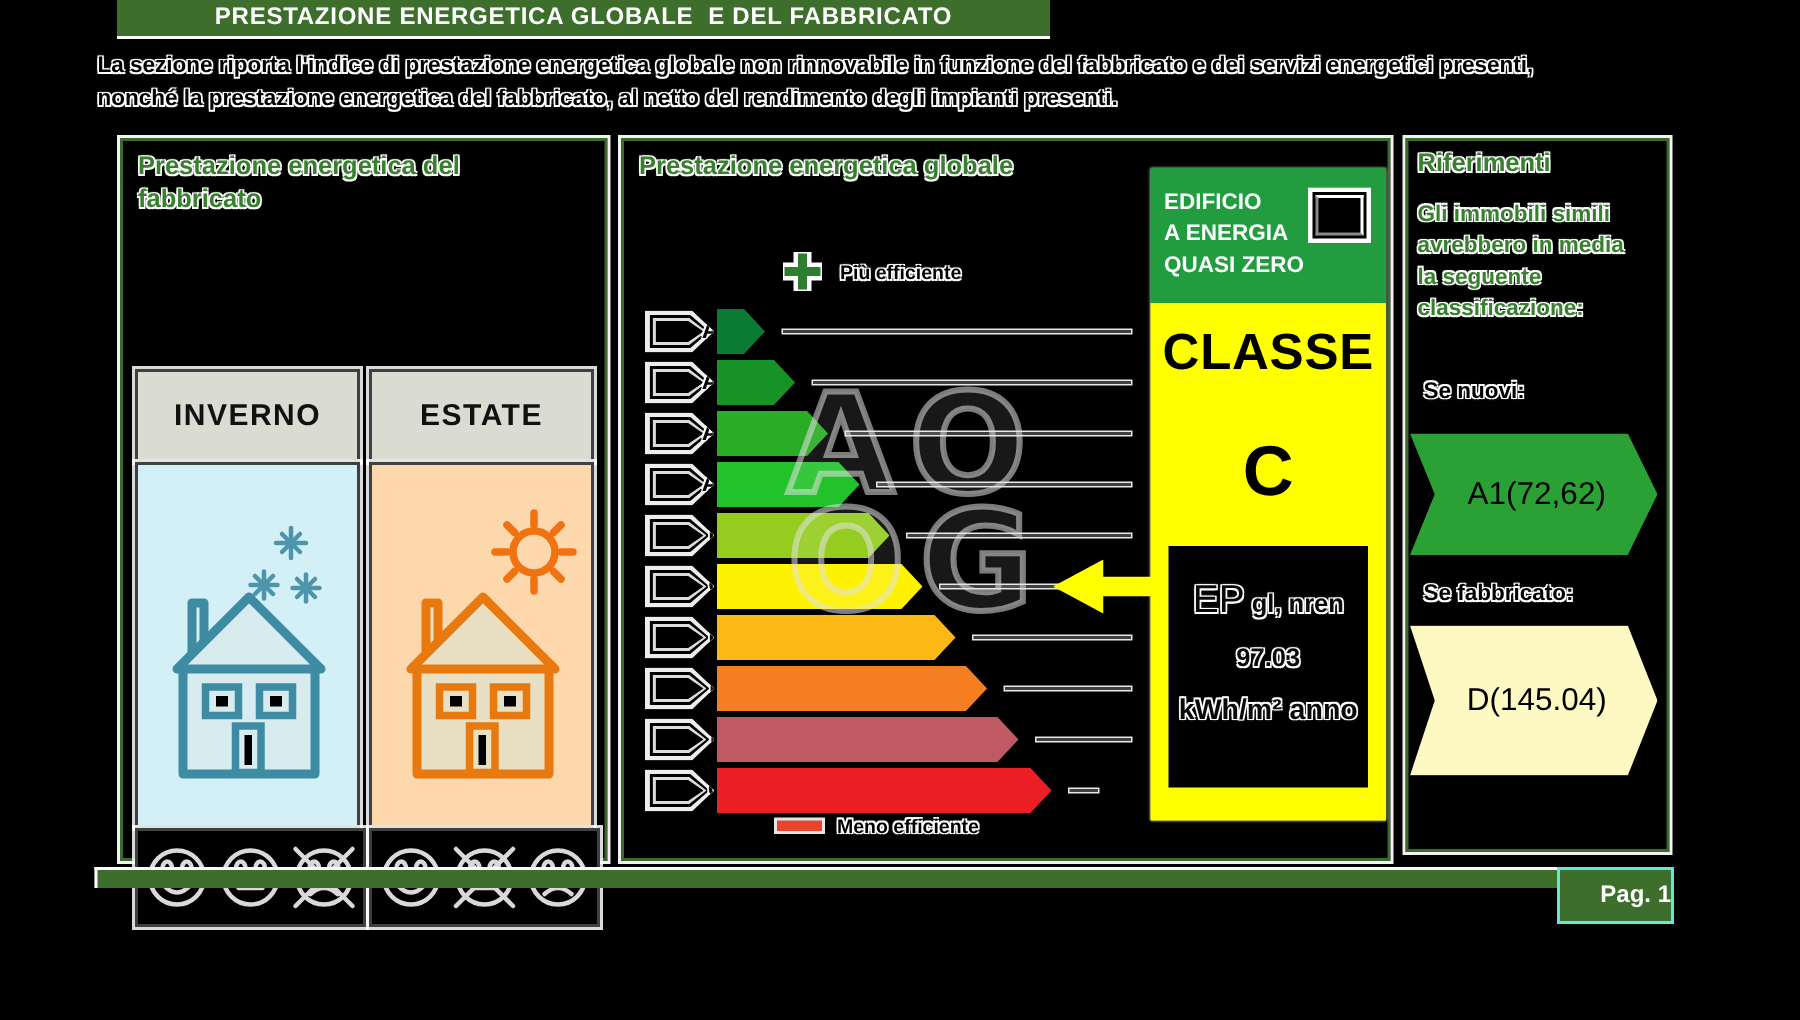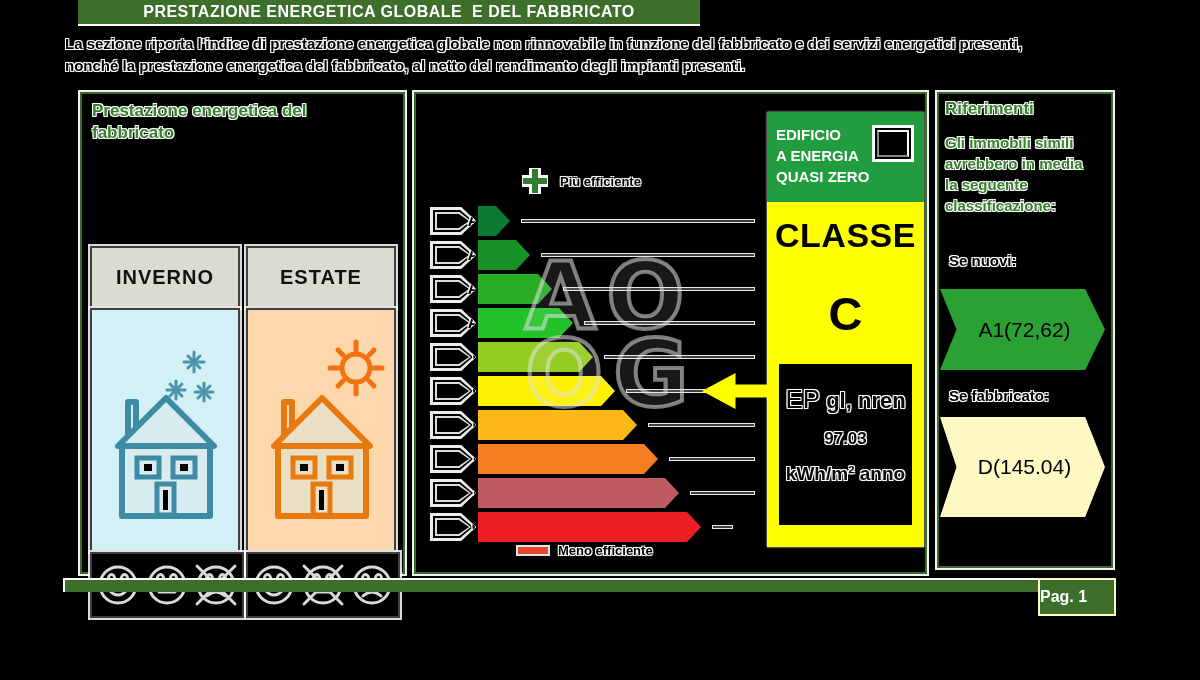--- a/index.html
+++ b/index.html
@@ -62,21 +62,21 @@
   .nzeb-head .lbl{position:absolute;left:9px;top:12px;color:#fff;font-weight:bold;font-size:15px;line-height:21px;white-space:pre-line;}
   .nzeb-check{position:absolute;right:10px;top:13px;width:36px;height:31px;border:3px solid #fff;background:#000;}
   .nzeb-check .inner{position:absolute;left:2px;top:2px;right:2px;bottom:2px;border:2px solid #fff;border-left-color:#888;border-bottom-color:#888;background:#000;}
   .class-yellow{position:absolute;left:0;top:90px;width:157px;height:345px;background:#ffff00;}
   .classe-t{position:absolute;left:0;top:14px;width:100%;text-align:center;color:#000;font-weight:bold;font-size:34px;letter-spacing:.5px;}
   .classe-s{position:absolute;left:0;top:52px;width:100%;text-align:center;color:#000;font-weight:bold;font-size:21px;}
   .class-letter{position:absolute;left:0;top:84px;width:100%;text-align:center;color:#000;font-weight:bold;font-size:47px;}
   .ep-box{position:absolute;left:12px;top:162px;width:133px;height:161px;background:#000;text-align:center;}
   .ep-line1{margin-top:20px;color:#0a0a0a;}
   .ep-main{font-size:26px;font-weight:normal;}
-  .ep-sub{font-size:22px;font-weight:bold;}
+  .ep-sub{font-size:17px;font-weight:bold;}
   .ep-val{margin-top:14px;color:#0a0a0a;font-size:17px;font-weight:bold;}
   .ep-unit{margin-top:14px;color:#0a0a0a;font-size:19px;font-weight:bold;}
   .pointer{
     position:absolute;left:288px;top:281px;width:67px;height:36px;background:#ffff00;
     clip-path:polygon(0 50%,50% 0,50% 32%,100% 32%,100% 68%,50% 68%,50% 100%);
   }
   
   .rif-text{position:absolute;left:8px;top:40px;font-size:15px;line-height:21px;white-space:pre-line;}
   .rif-label{position:absolute;left:12px;color:#000;font-weight:bold;font-size:15px;}
   .rif-arrow{
@@ -90,21 +90,21 @@
   .watermark{
     position:absolute;left:525px;top:258px;z-index:5;font-family:"DejaVu Sans",sans-serif;
     font-size:92px;font-weight:bold;line-height:78px;letter-spacing:10px;
     color:rgba(235,235,235,.10);-webkit-text-stroke:4px rgba(225,225,225,.55);
     pointer-events:none;white-space:pre-line;
   }
   
   .footer-bar{position:absolute;left:63px;top:578px;width:1049px;height:12px;background:#3e6e2c;
     border-top:2px solid #fff;border-left:2px solid #fff;}
   .page-box{position:absolute;left:1038px;top:578px;width:74px;height:34px;background:#3e6e2c;
-    border:2px solid #fef9c3;display:flex;align-items:center;justify-content:flex-start;}
+    border:2px solid #5eead4;display:flex;align-items:center;justify-content:flex-end;}
   .page-box span{color:#fff;font-weight:bold;font-size:16px;}
   svg{display:block;}
 </style>
 </head>
 <body>
 
 <div class="header-box">
   <span>PRESTAZIONE ENERGETICA GLOBALE  E DEL FABBRICATO</span>
 </div>
 <div class="description halo">La sezione riporta l'indice di prestazione energetica globale non rinnovabile in funzione del fabbricato e dei servizi energetici presenti,
@@ -242,20 +242,21 @@
             <ellipse cx="15.5" cy="16" rx="3.2" ry="4.6"></ellipse>
             <ellipse cx="28.5" cy="16" rx="3.2" ry="4.6"></ellipse>
             <path d="M13 33 Q22 25 31 33" fill="none"></path>
           </g>
         </svg>
       </div>
   </div>
 </div>
 
 <div class="panel" id="panel-globale">
+  <div class="panel-title green-text halo">Prestazione energetica globale</div>
 
   <div class="eff-ind" style="left:106px;top:74px;">
     <svg width="30" height="30" viewBox="0 0 30 30">
       <path d="M15 2 V28 M2 15 H28" stroke="#fff" stroke-width="12"></path>
       <path d="M15 3 V27 M3 15 H27" stroke="#2f7d2f" stroke-width="6"></path>
     </svg>
     <span class="eff-label halo">Più efficiente</span>
   </div>
 
   <div>

